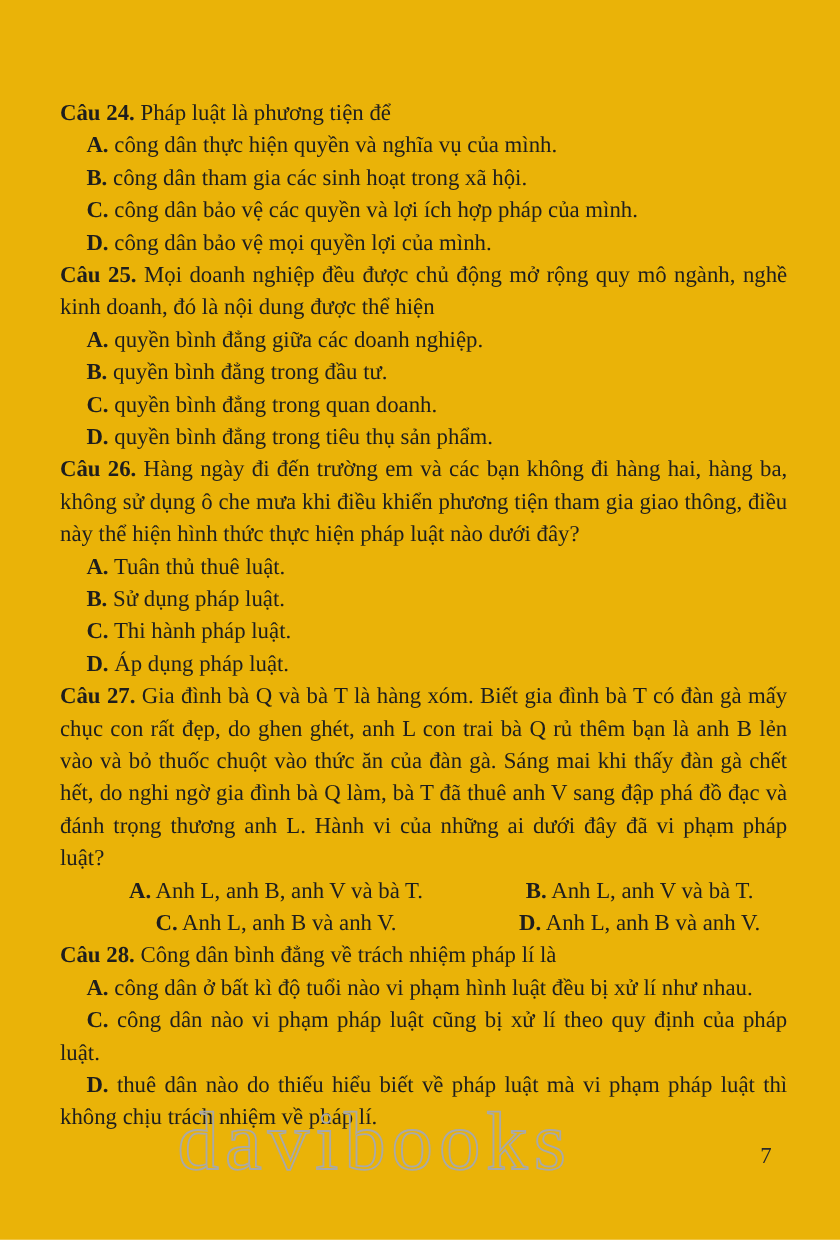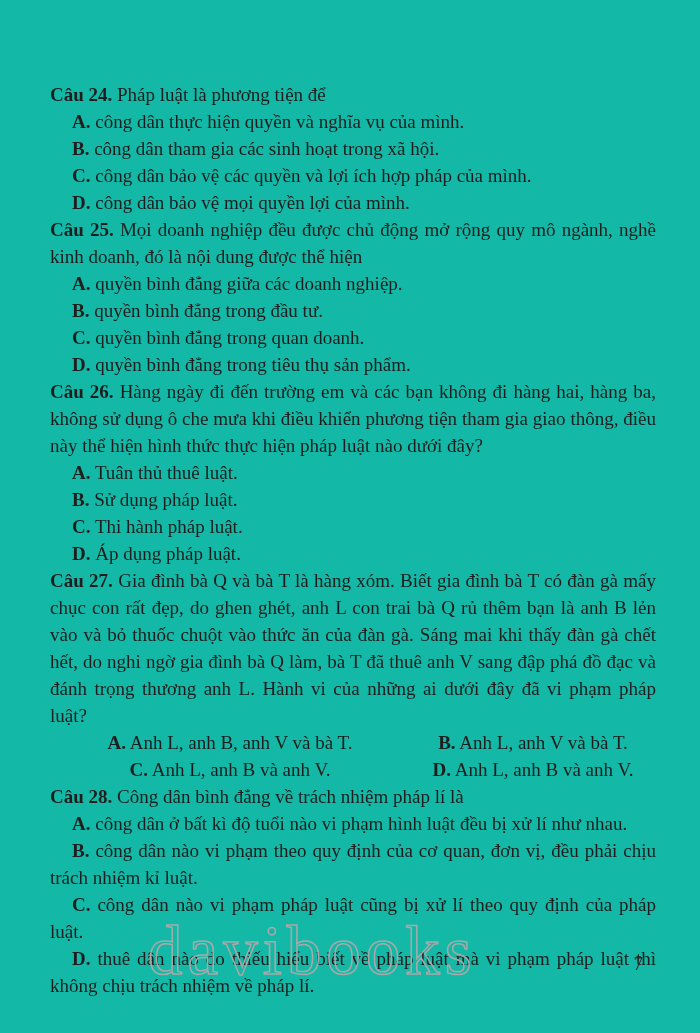--- a/index.html
+++ b/index.html
@@ -2,21 +2,21 @@
 <html><head>
 <meta charset="utf-8">
 <style>
   html, body { margin: 0; padding: 0; }
   body { background: #ffffff; }
 
   .page {
     position: relative;
     width: 700px;
     height: 1033px;
-    background: #14b8a6;
+    background: #eab308;
     overflow: hidden;
     font-family: "Liberation Serif", "DejaVu Serif", serif;
     color: #1e1e1e;
   }
 
   .content {
     position: absolute;
     left: 50px;
     top: 81px;
     width: 606px;
@@ -113,21 +113,20 @@
         <p class="option"><b class="olabel">A.</b> <span>Anh L, anh B, anh V và bà T.</span></p>
         <p class="option"><b class="olabel">B.</b> <span>Anh L, anh V và bà T.</span></p>
         <p class="option"><b class="olabel">C.</b> <span>Anh L, anh B và anh V.</span></p>
         <p class="option"><b class="olabel">D.</b> <span>Anh L, anh B và anh V.</span></p>
       </div>
     </section>
 
     <section class="question">
       <p class="stem"><b class="qnum">Câu 28.</b> <span>Công dân bình đẳng về trách nhiệm pháp lí là</span></p>
       <p class="option"><b class="olabel">A.</b> <span>công dân ở bất kì độ tuổi nào vi phạm hình luật đều bị xử lí như nhau.</span></p>
-      <p class="option"><b class="olabel">B.</b> <span>công dân nào vi phạm theo quy định của cơ quan, đơn vị, đều phải chịu trách nhiệm kỉ luật.</span></p>
       <p class="option"><b class="olabel">C.</b> <span>công dân nào vi phạm pháp luật cũng bị xử lí theo quy định của pháp luật.</span></p>
       <p class="option"><b class="olabel">D.</b> <span>thuê dân nào do thiếu hiểu biết về pháp luật mà vi phạm pháp luật thì không chịu trách nhiệm về pháp lí.</span></p>
     </section>
 
   </div>
 
   <div class="watermark wm-brand">davibooks</div>
   <div class="watermark wm-slogan">Khát vọng tri thức</div>
 
   <div class="page-number">7</div>

